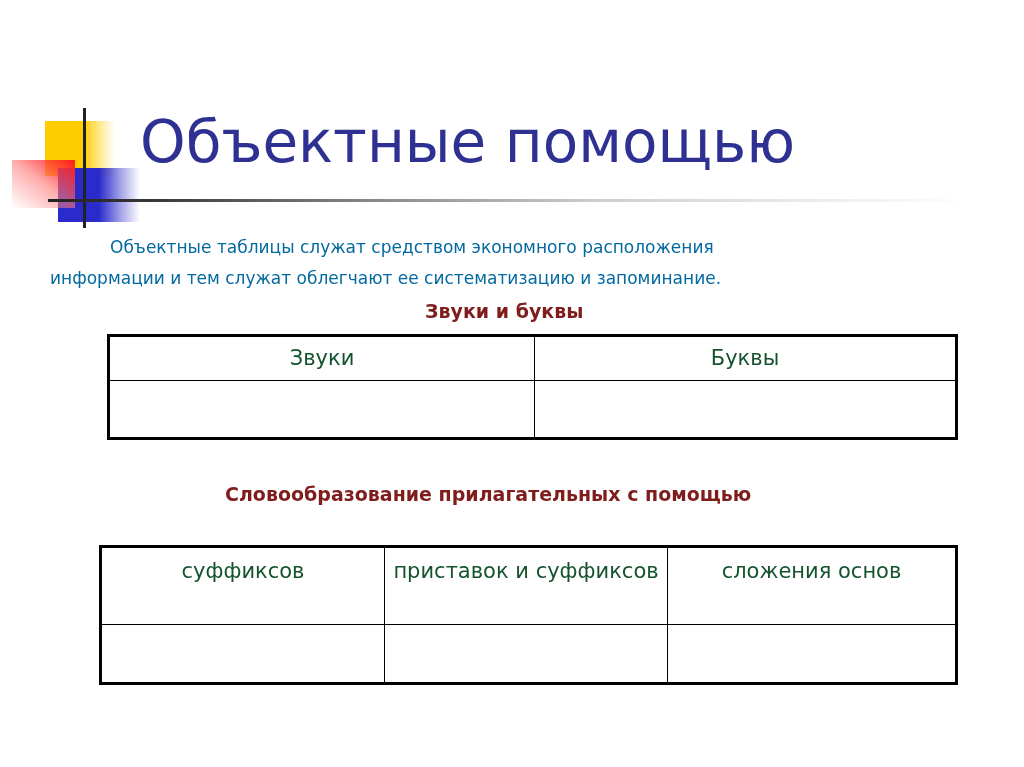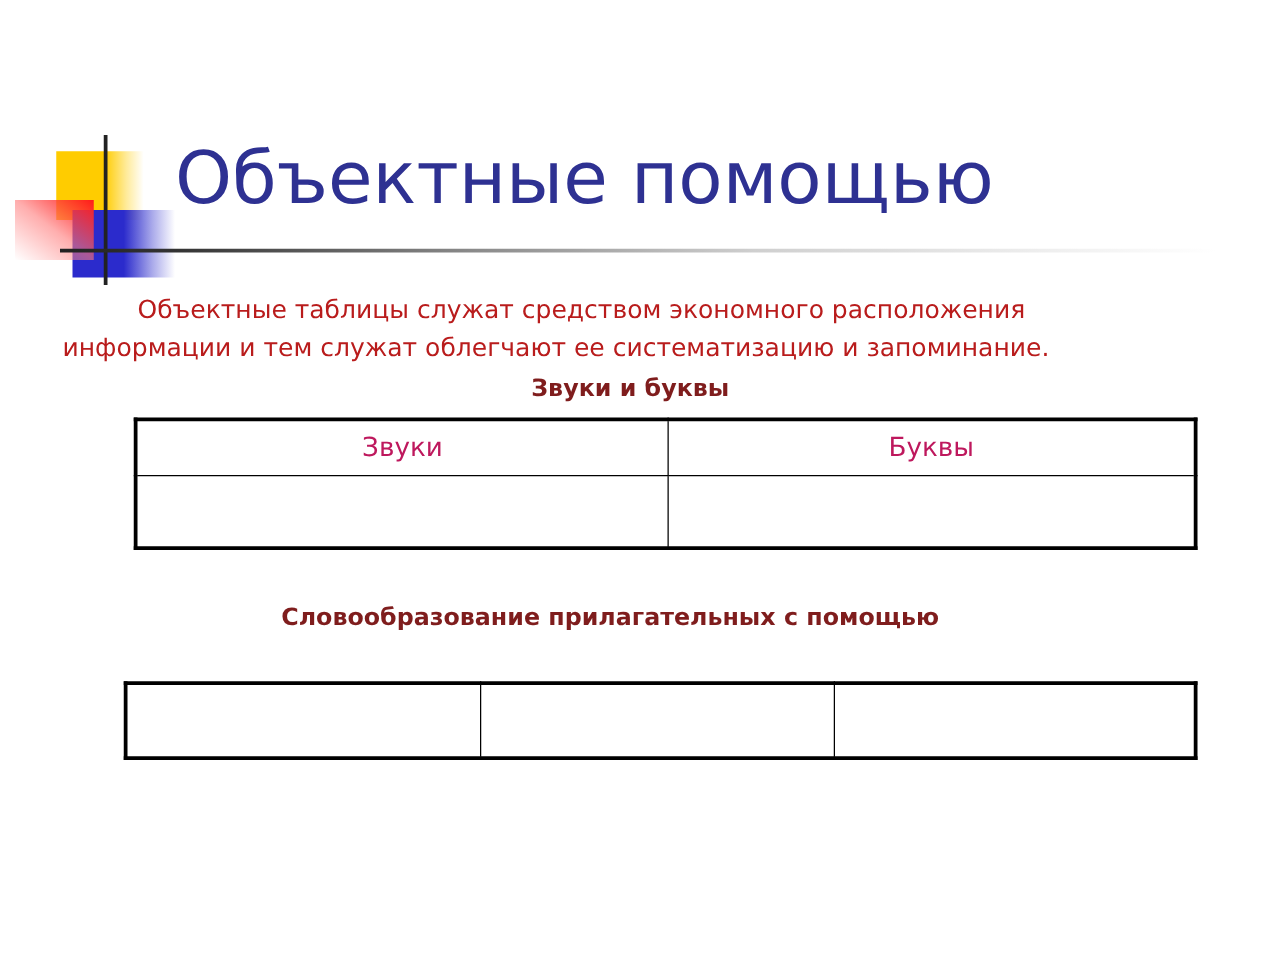--- a/index.html
+++ b/index.html
@@ -28,36 +28,36 @@
     left: 48px; top: 199px; width: 925px; height: 3px;
     background: linear-gradient(to right, #222 0%, #333 10%, #888 35%, #cfcfcf 60%, #eeeeee 85%, rgba(255,255,255,0) 100%);
   }
   .title {
     position: absolute; left: 140px; top: 108px;
     font-size: 58px; color: #2e3192; white-space: nowrap;
     letter-spacing: 0px;
   }
   .intro {
     position: absolute; left: 50px; top: 232px; width: 900px;
-    font-size: 20px; line-height: 31px; color: #b91c1c;
+    font-size: 17px; line-height: 31px; color: #0369a1;
   }
   .intro .l1 { display: block; padding-left: 60px; }
   .intro .l2 { display: block; }
   .caption {
     position: absolute; font-weight: bold; font-size: 19px; color: #7f1d1d; white-space: nowrap;
   }
   .caption-1 { left: 425px; top: 300px; }
   .caption-2 { left: 225px; top: 483px; }
   table.obj {
     position: absolute; border-collapse: collapse;
     border: 3px solid #000;
   }
   table.obj td {
     border: 1.5px solid #000; padding: 0; vertical-align: top; text-align: center;
-    font-size: 21px; color: #be185d;
+    font-size: 21px; color: #14532d;
   }
   .t1 { left: 107px; top: 334px; width: 851px; }
   .t1 td.h { height: 43px; line-height: 43px; }
   .t1 td.e { height: 56px; }
   .t1 td.c1 { width: 424px; }
   .t2 { left: 99px; top: 545px; width: 859px; }
   .t2 td.h { height: 78px; line-height: 31px; padding-top: 8px; box-sizing: border-box; }
   .t2 td.e { height: 57px; }
   .t2 td.c1 { width: 282px; }
   .t2 td.c2 { width: 282px; }
@@ -92,19 +92,24 @@
     <td class="e c1"></td>
     <td class="e"></td>
   </tr>
 </tbody>
   </table>
 
 <div class="caption caption-2">Словообразование прилагательных с помощью</div>
 
 <table class="obj t2">
   <tbody>
+      <tr>
+    <td class="h c1">суффиксов</td>
+    <td class="h c2">приставок и суффиксов</td>
+    <td class="h">сложения основ</td>
+  </tr>
   <tr>
     <td class="e c1"></td>
     <td class="e c2"></td>
     <td class="e"></td>
   </tr>
 </tbody>
   </table>
 
 </body></html>

